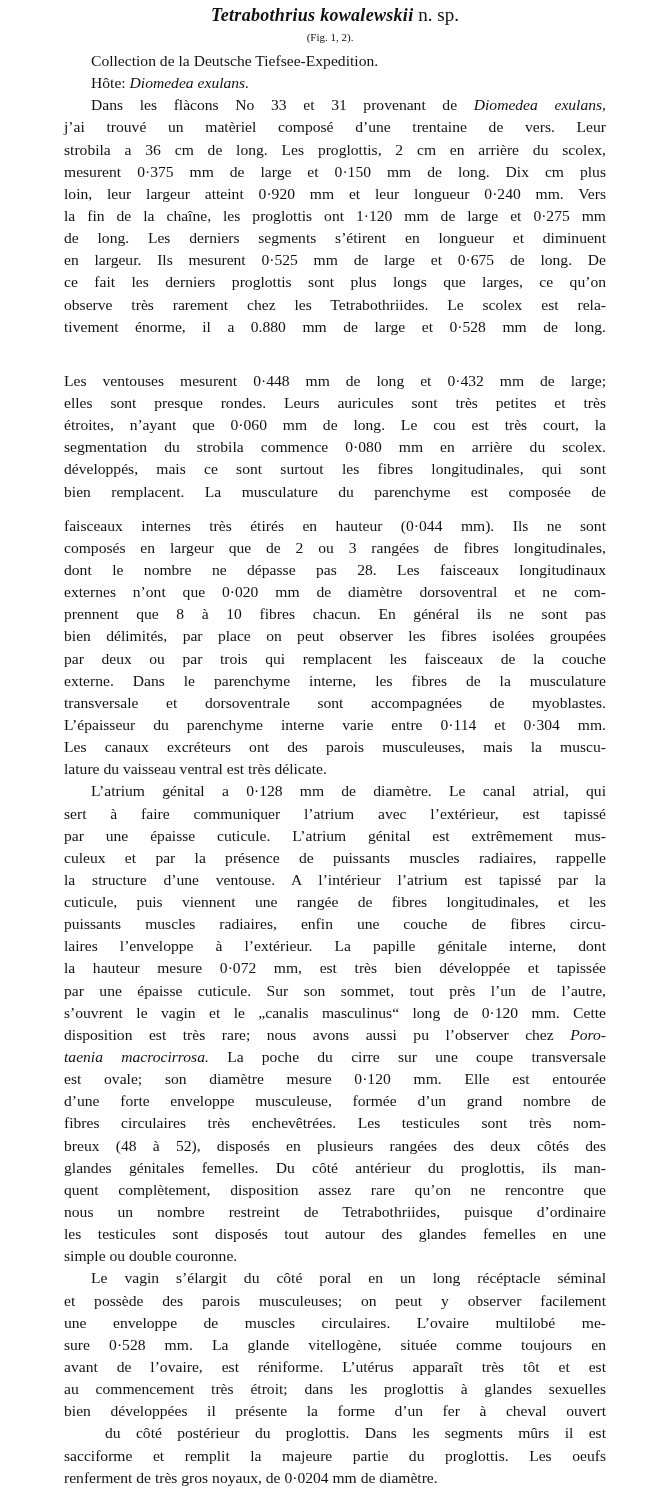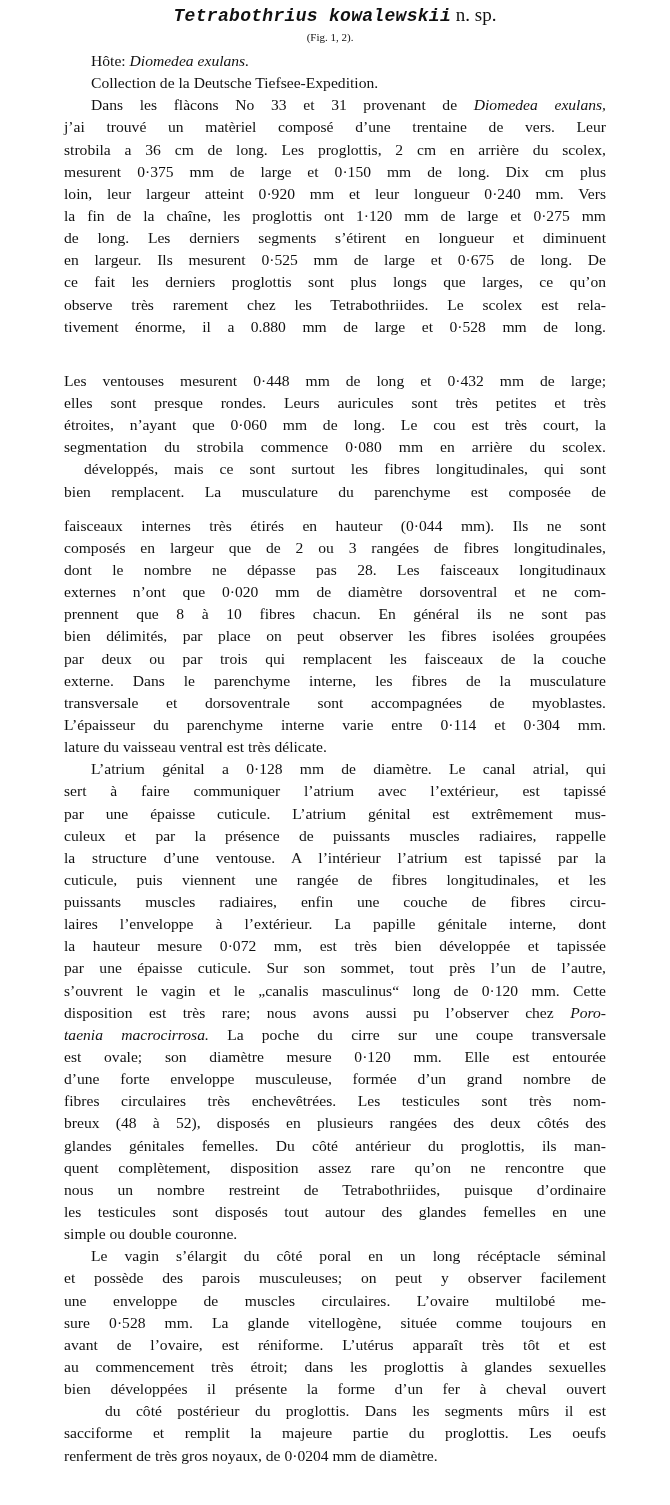--- a/index.html
+++ b/index.html
@@ -6,21 +6,21 @@
     body {
       width: 670px; height: 1505px; position: relative; overflow: hidden;
       font-family: "DejaVu Serif", "Liberation Serif", serif;
       color: #111111;
     }
     .page { position: absolute; left: 0; top: 0; width: 670px; height: 1505px; }
     .title {
       position: absolute; top: 4px; left: 0; width: 670px; text-align: center;
       font-size: 16px; line-height: 22px;
     }
-    .title .species { font-style: italic; font-weight: bold; font-family: Liberation Mono, monospace; font-size: 18px; letter-spacing: 0.3px; }
+    .title .species { font-style: italic; font-weight: bold; font-family: Liberation Serif, serif; font-size: 18px; letter-spacing: 0.3px; }
     .title .nsp { font-family: "Liberation Serif", serif; font-size: 19px; }
     .figref {
       position: absolute; top: 30px; left: 0; width: 660px; text-align: center;
       font-family: "Liberation Serif", serif; font-size: 11px; line-height: 14px;
     }
     .body { position: absolute; top: 50px; left: 64px; width: 542px; }
     .line {
       font-family: "Liberation Serif", serif;
       font-size: 15.6px; line-height: 22.15px; height: 22.15px;
       white-space: nowrap; text-align: justify; text-align-last: justify;
@@ -32,49 +32,50 @@
   </style>
 </head>
 <body>
 
 <div class="page">
   <div class="title">
     <span class="species">Tetrabothrius kowalewskii</span><span class="nsp"> n. sp.</span>
   </div>
   <div class="figref">(Fig. 1, 2).</div>
   <div class="body" id="body">
+      <div class="line indent last"><span>Collection de la Deutsche Tiefsee-Expedition.</span></div>
       <div class="line indent last"><span>Hôte: </span><em>Diomedea exulans.</em></div>
-      <div class="line indent last"><span>Collection de la Deutsche Tiefsee-Expedition.</span></div>
       <div class="line indent" style="display: block; white-space: normal;"><span>Dans les flàcons No 33 et 31 provenant de </span><em>Diomedea exulans,</em></div>
       <div class="line" style="display: block; white-space: normal;"><span>j’ai trouvé un matèriel composé d’une trentaine de vers. Leur</span></div>
       <div class="line" style="display: block; white-space: normal;"><span>strobila a 36 cm de long. Les proglottis, 2 cm en arrière du scolex,</span></div>
       <div class="line" style="display: block; white-space: normal;"><span>mesurent 0·375 mm de large et 0·150 mm de long. Dix cm plus</span></div>
       <div class="line" style="display: block; white-space: normal;"><span>loin, leur largeur atteint 0·920 mm et leur longueur 0·240 mm. Vers</span></div>
       <div class="line" style="display: block; white-space: normal;"><span>la fin de la chaîne, les proglottis ont 1·120 mm de large et 0·275 mm</span></div>
       <div class="line" style="display: block; white-space: normal;"><span>de long. Les derniers segments s’étirent en longueur et diminuent</span></div>
       <div class="line" style="display: block; white-space: normal;"><span>en largeur. Ils mesurent 0·525 mm de large et 0·675 de long. De</span></div>
       <div class="line" style="display: block; white-space: normal;"><span>ce fait les derniers proglottis sont plus longs que larges, ce qu’on</span></div>
       <div class="line" style="display: block; white-space: normal;"><span>observe très rarement chez les Tetrabothriides. Le scolex est rela-</span></div>
       <div class="line" style="display: block; white-space: normal;"><span>tivement énorme, il a 0.880 mm de large et 0·528 mm de long.</span></div>
       <div class="line" style="display: block; white-space: normal; margin-top: 32px;"><span>Les ventouses mesurent 0·448 mm de long et 0·432 mm de large;</span></div>
       <div class="line" style="display: block; white-space: normal;"><span>elles sont presque rondes. Leurs auricules sont très petites et très</span></div>
       <div class="line" style="display: block; white-space: normal;"><span>étroites, n’ayant que 0·060 mm de long. Le cou est très court, la</span></div>
       <div class="line" style="display: block; white-space: normal;"><span>segmentation du strobila commence 0·080 mm en arrière du scolex.</span></div>
-      <div class="line" style="display: block; white-space: normal; margin-left: 20px;"><span>développés, mais ce sont surtout les fibres longitudinales, qui sont</span></div>
+      <div class="line" style="display: block; white-space: normal;"><span>développés, mais ce sont surtout les fibres longitudinales, qui sont</span></div>
       <div class="line" style="display: block; white-space: normal;"><span>bien remplacent. La musculature du parenchyme est composée de</span></div>
       <div class="line" style="display: block; white-space: normal; margin-top: 12px;"><span>faisceaux internes très étirés en hauteur (0·044 mm). Ils ne sont</span></div>
       <div class="line" style="display: block; white-space: normal;"><span>composés en largeur que de 2 ou 3 rangées de fibres longitudinales,</span></div>
       <div class="line" style="display: block; white-space: normal;"><span>dont le nombre ne dépasse pas 28. Les faisceaux longitudinaux</span></div>
       <div class="line" style="display: block; white-space: normal;"><span>externes n’ont que 0·020 mm de diamètre dorsoventral et ne com-</span></div>
       <div class="line" style="display: block; white-space: normal;"><span>prennent que 8 à 10 fibres chacun. En général ils ne sont pas</span></div>
       <div class="line" style="display: block; white-space: normal;"><span>bien délimités, par place on peut observer les fibres isolées groupées</span></div>
       <div class="line" style="display: block; white-space: normal;"><span>par deux ou par trois qui remplacent les faisceaux de la couche</span></div>
       <div class="line" style="display: block; white-space: normal;"><span>externe. Dans le parenchyme interne, les fibres de la musculature</span></div>
       <div class="line" style="display: block; white-space: normal;"><span>transversale et dorsoventrale sont accompagnées de myoblastes.</span></div>
       <div class="line" style="display: block; white-space: normal;"><span>L’épaisseur du parenchyme interne varie entre 0·114 et 0·304 mm.</span></div>
+      <div class="line" style="display: block; white-space: normal;"><span>Les canaux excréteurs ont des parois musculeuses, mais la muscu-</span></div>
       <div class="line last"><span>lature du vaisseau ventral est très délicate.</span></div>
       <div class="line indent" style="display: block; white-space: normal;"><span>L’atrium génital a 0·128 mm de diamètre. Le canal atrial, qui</span></div>
       <div class="line" style="display: block; white-space: normal;"><span>sert à faire communiquer l’atrium avec l’extérieur, est tapissé</span></div>
       <div class="line" style="display: block; white-space: normal;"><span>par une épaisse cuticule. L’atrium génital est extrêmement mus-</span></div>
       <div class="line" style="display: block; white-space: normal;"><span>culeux et par la présence de puissants muscles radiaires, rappelle</span></div>
       <div class="line" style="display: block; white-space: normal;"><span>la structure d’une ventouse. A l’intérieur l’atrium est tapissé par la</span></div>
       <div class="line" style="display: block; white-space: normal;"><span>cuticule, puis viennent une rangée de fibres longitudinales, et les</span></div>
       <div class="line" style="display: block; white-space: normal;"><span>puissants muscles radiaires, enfin une couche de fibres circu-</span></div>
       <div class="line" style="display: block; white-space: normal;"><span>laires l’enveloppe à l’extérieur. La papille génitale interne, dont</span></div>
       <div class="line" style="display: block; white-space: normal;"><span>la hauteur mesure 0·072 mm, est très bien développée et tapissée</span></div>

